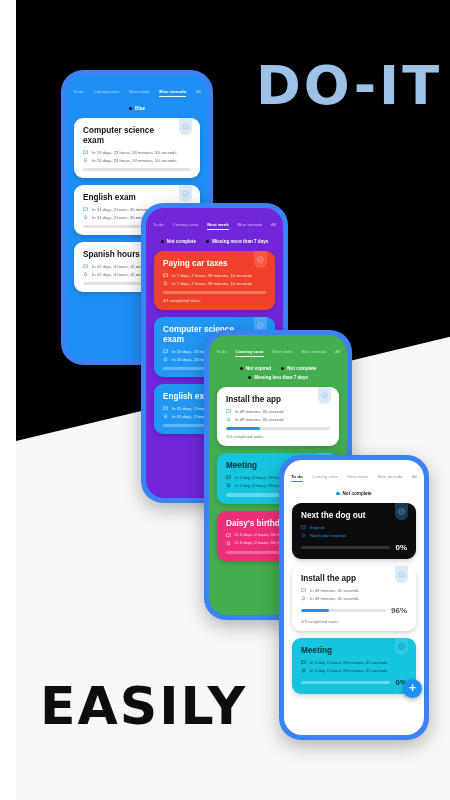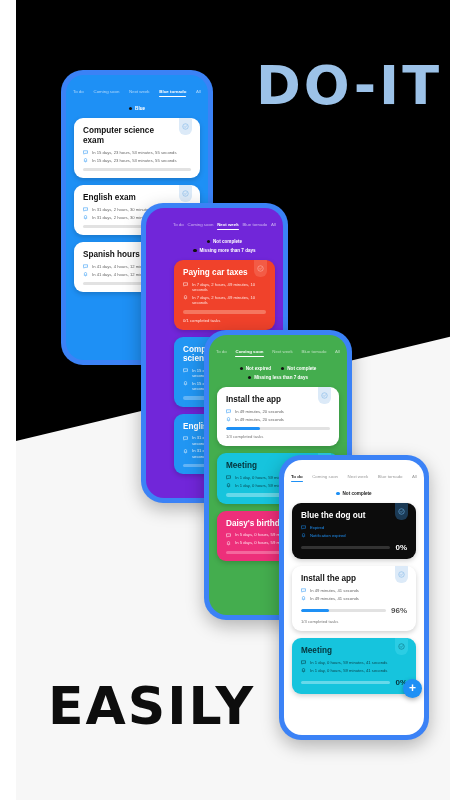--- a/index.html
+++ b/index.html
@@ -30,21 +30,21 @@
     font-family: "DejaVu Sans", sans-serif;
     white-space: nowrap;
   }
   #title-doit {
     right: 24px; top: 54px;
     font-size: 54px;
     color: #9cc2e8;
     letter-spacing: 3px;
   }
   #title-easily {
-    left: 32px; top: 676px;
+    left: 24px; top: 676px;
     font-size: 52px;
     color: #0d0d0d;
     letter-spacing: 2px;
   }
   
   .phone {
     position: absolute;
     border-radius: 22px;
     background: #3b82f6;
     box-shadow: 0 6px 18px rgba(0,0,0,0.28);
@@ -57,21 +57,21 @@
     overflow: hidden;
     position: relative;
   }
   
   #phone-blue   { left: 45px;  top: 70px;  width: 152px; height: 295px; }
   #phone-purple { left: 125px; top: 203px; width: 147px; height: 300px; }
   #phone-green  { left: 188px; top: 330px; width: 148px; height: 290px; }
   #phone-white  { left: 263px; top: 455px; width: 150px; height: 285px; }
 
   #phone-blue .screen   { background: #1e90f5; }
-  #phone-purple .screen { background: #7126d9; padding-left: 20px; }
+  #phone-purple .screen { background: #7126d9; }
   #phone-green .screen  { background: #44ad4e; }
   #phone-white .screen  { background: #ffffff; }
 
   
   .tabs {
     display: flex;
     justify-content: space-between;
     align-items: flex-start;
     padding: 14px 7px 0 7px;
     gap: 3px;
@@ -557,21 +557,21 @@
           </div>
         </div>
         <div class="cards">
           <div class="card c-black">
             <div class="card-badge">
               <svg width="7" height="7" viewBox="0 0 16 16">
                 <circle cx="8" cy="8" r="6.3" fill="none" stroke="#6fb6ea" stroke-width="1.3"></circle>
                 <path d="M5.2 8.2l2 2 3.6-4" fill="none" stroke="#6fb6ea" stroke-width="1.3" stroke-linecap="round" stroke-linejoin="round"></path>
               </svg>
             </div>
-            <div class="card-title">Blue the dog out</div>
+            <div class="card-title">Next the dog out</div>
             <div class="card-row">
               <svg width="5" height="5" viewBox="0 0 16 16">
                 <path d="M1.5 2.5h13v8h-8l-3 3v-3h-2z" fill="none" stroke="#1e90f5" stroke-width="1.6" stroke-linejoin="round"></path>
               </svg>
               <span>Expired</span>
             </div>
             <div class="card-row">
               <svg width="5" height="5" viewBox="0 0 16 16">
                 <path d="M8 1.5a3.6 3.6 0 0 0-3.6 3.6v3l-1.2 2h9.6l-1.2-2v-3A3.6 3.6 0 0 0 8 1.5z" fill="none" stroke="#1e90f5" stroke-width="1.5" stroke-linejoin="round"></path>
                 <path d="M6.6 12.4a1.5 1.5 0 0 0 2.8 0" fill="none" stroke="#1e90f5" stroke-width="1.5" stroke-linecap="round"></path>

